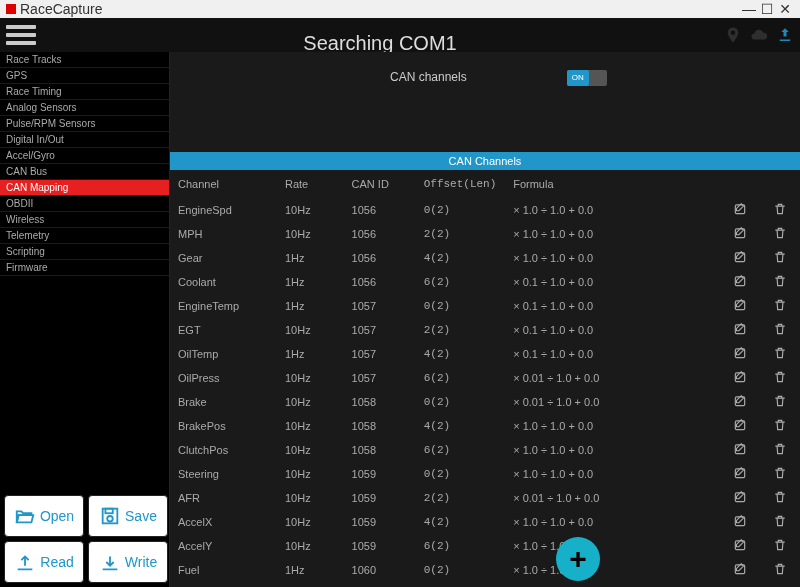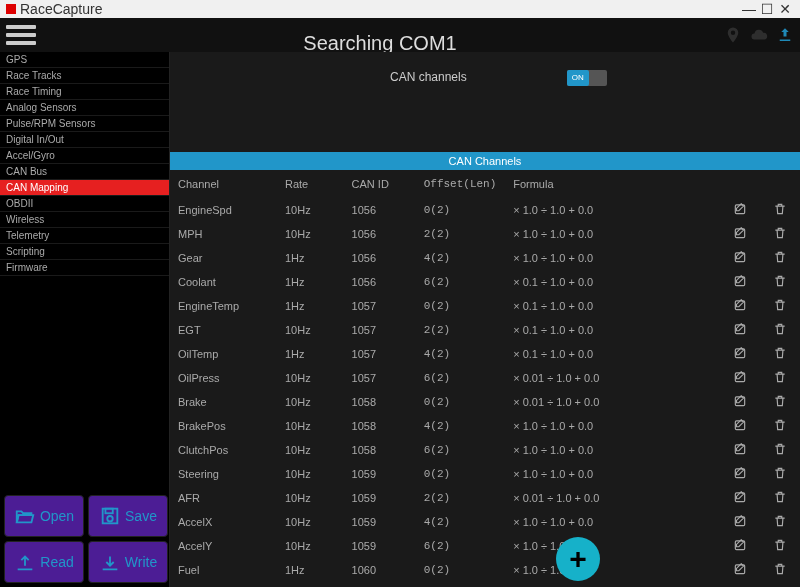--- a/index.html
+++ b/index.html
@@ -71,21 +71,21 @@
   .bottom-buttons {
     position:absolute;
     left:4px; bottom:4px;
     display:grid;
     grid-template-columns: 80px 80px;
     grid-template-rows: 42px 42px;
     gap:4px;
     z-index:5;
   }
   .bbtn {
-    background:#4c1d95;
+    background:#ffffff;
     border:1px solid #222;
     border-radius:4px;
     display:flex; align-items:center; justify-content:center; gap:4px;
     color:#2196c9; font-size:14px; cursor:pointer;
   }
   .bbtn .bicon { width:22px; height:22px; }
   
   .fab {
     position:absolute;
     right:200px; bottom:6px;
@@ -124,22 +124,22 @@
         <path d="M19 18H6a4 4 0 010-8 6 6 0 0111.5-1A4 4 0 0119 18z"></path>
       </svg>
     <svg class="hicon" style="opacity:0.9" viewBox="0 0 24 24" fill="#2196c9">
         <path d="M12 3l5 5h-3v6h-4V8H7l5-5zM5 18h14v2H5z"></path>
       </svg>
   </div>
 </div>
 
 <div class="main">
   <div class="sidebar" id="sidebar">
+      <div class="item">Race Tracks</div>
       <div class="item">GPS</div>
-      <div class="item">Race Tracks</div>
       <div class="item">Race Timing</div>
       <div class="item">Analog Sensors</div>
       <div class="item">Pulse/RPM Sensors</div>
       <div class="item">Digital In/Out</div>
       <div class="item">Accel/Gyro</div>
       <div class="item">CAN Bus</div>
       <div class="item active">CAN Mapping</div>
       <div class="item">OBDII</div>
       <div class="item">Wireless</div>
       <div class="item">Telemetry</div>

